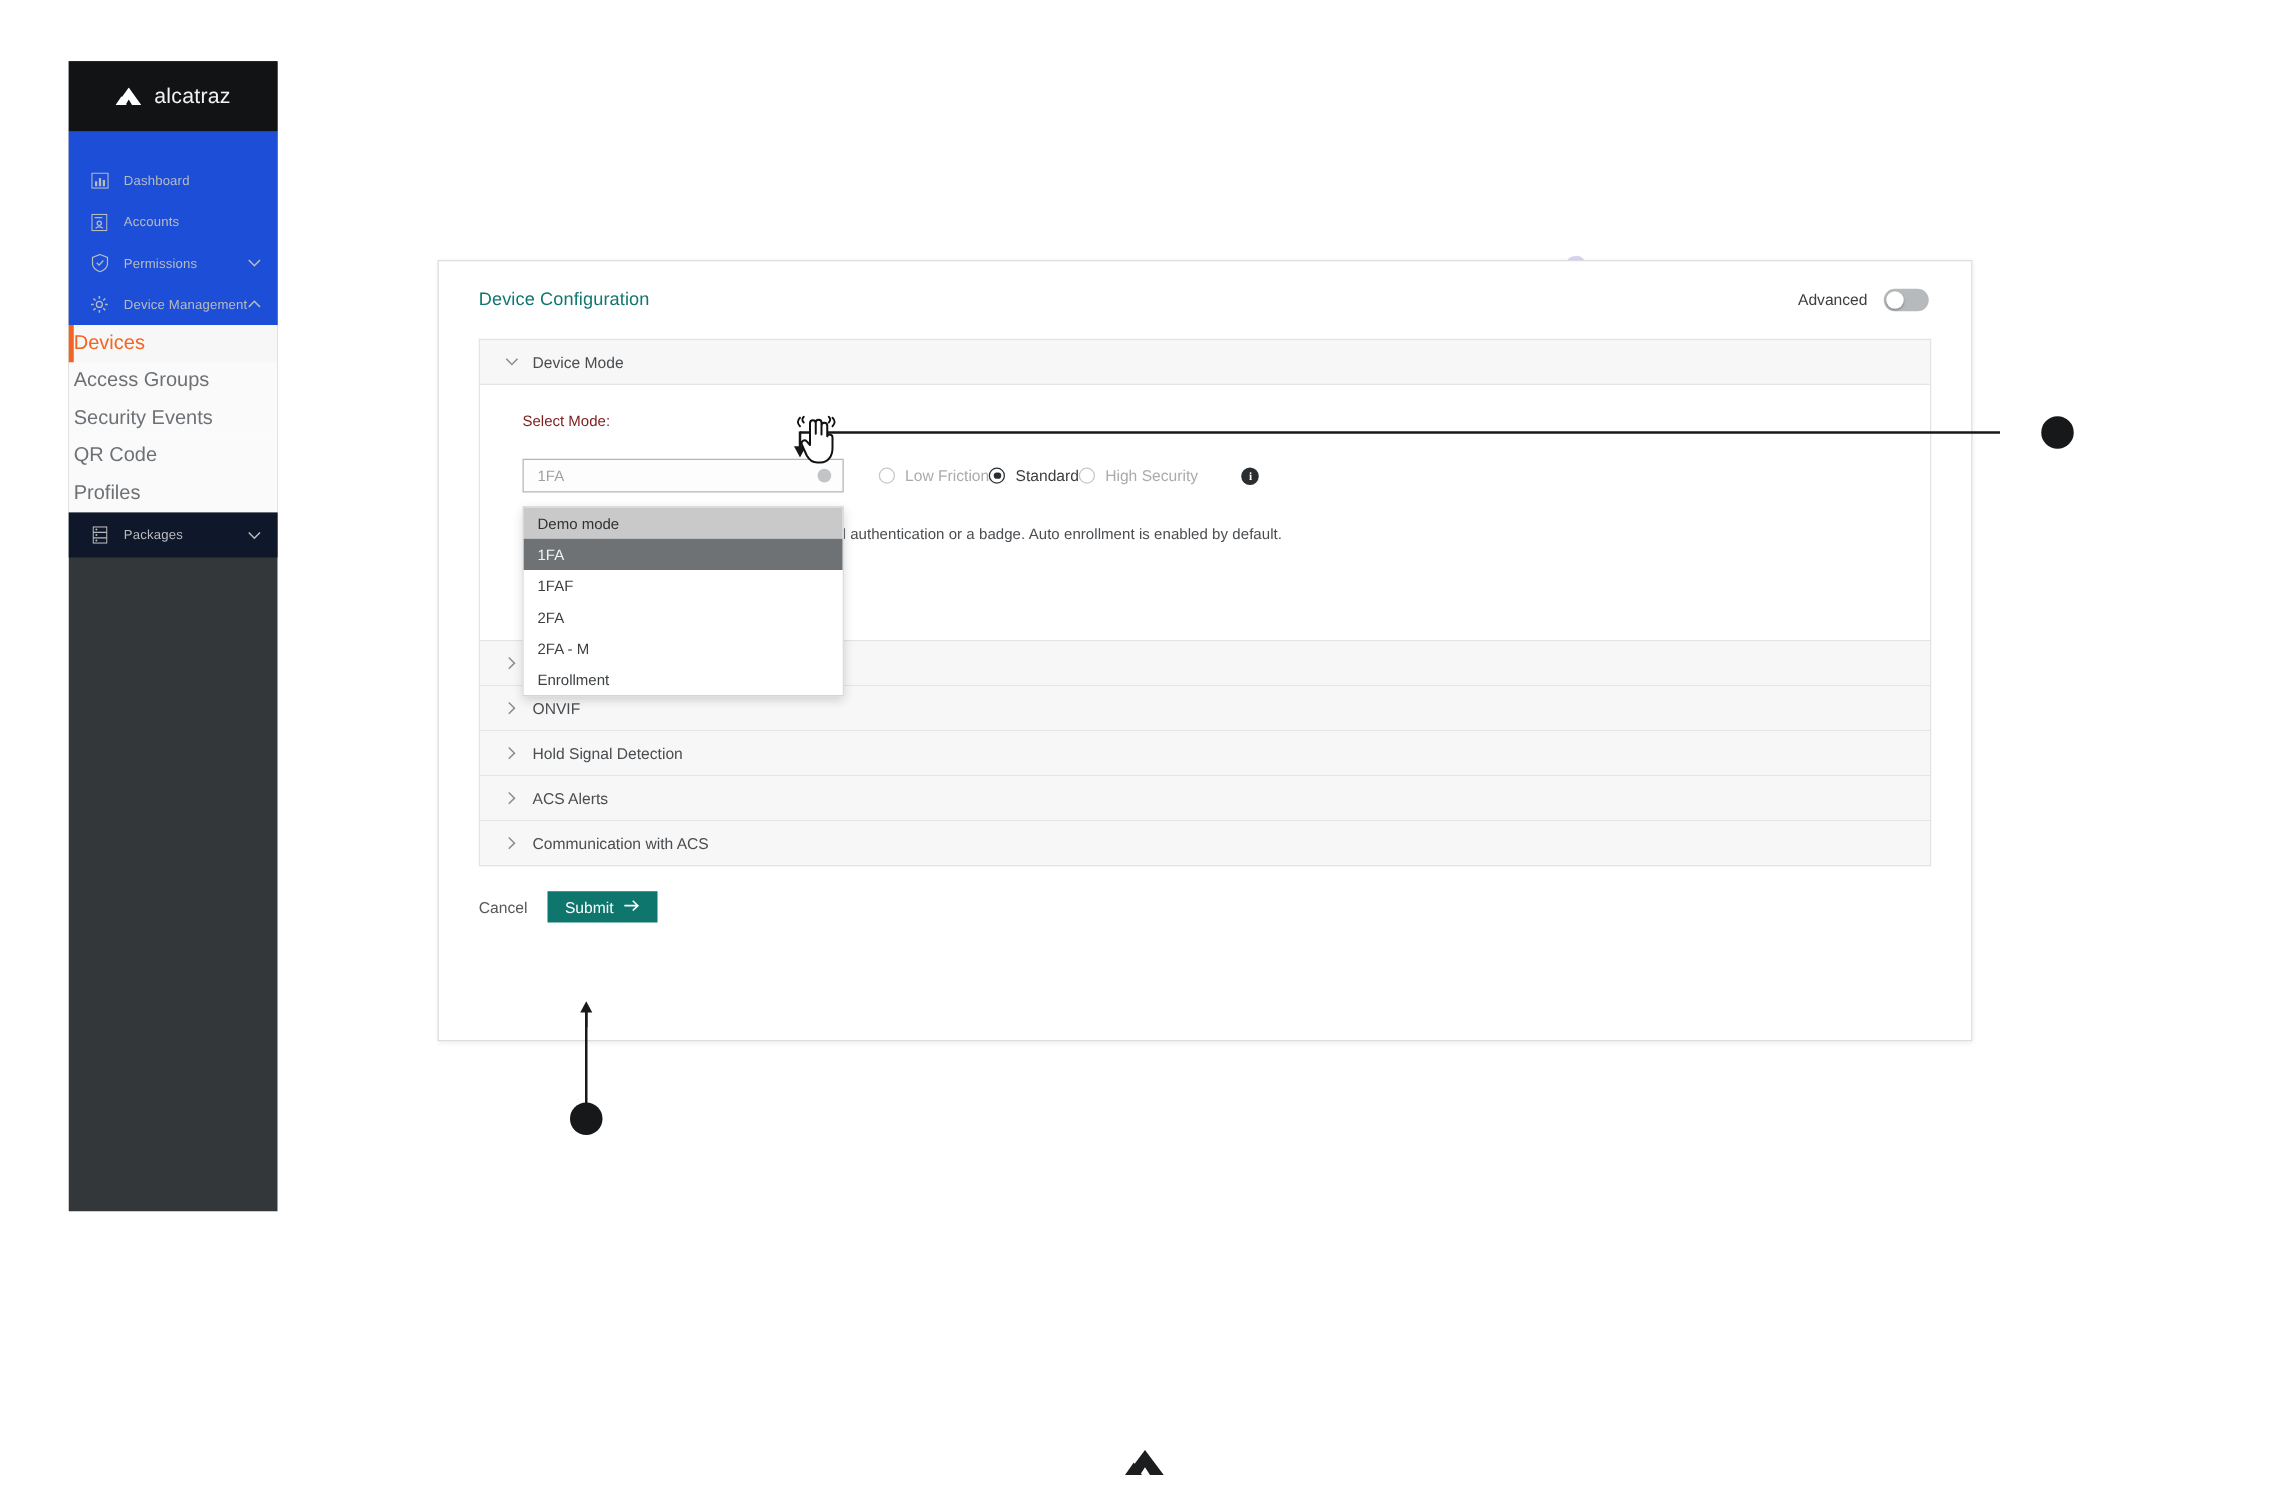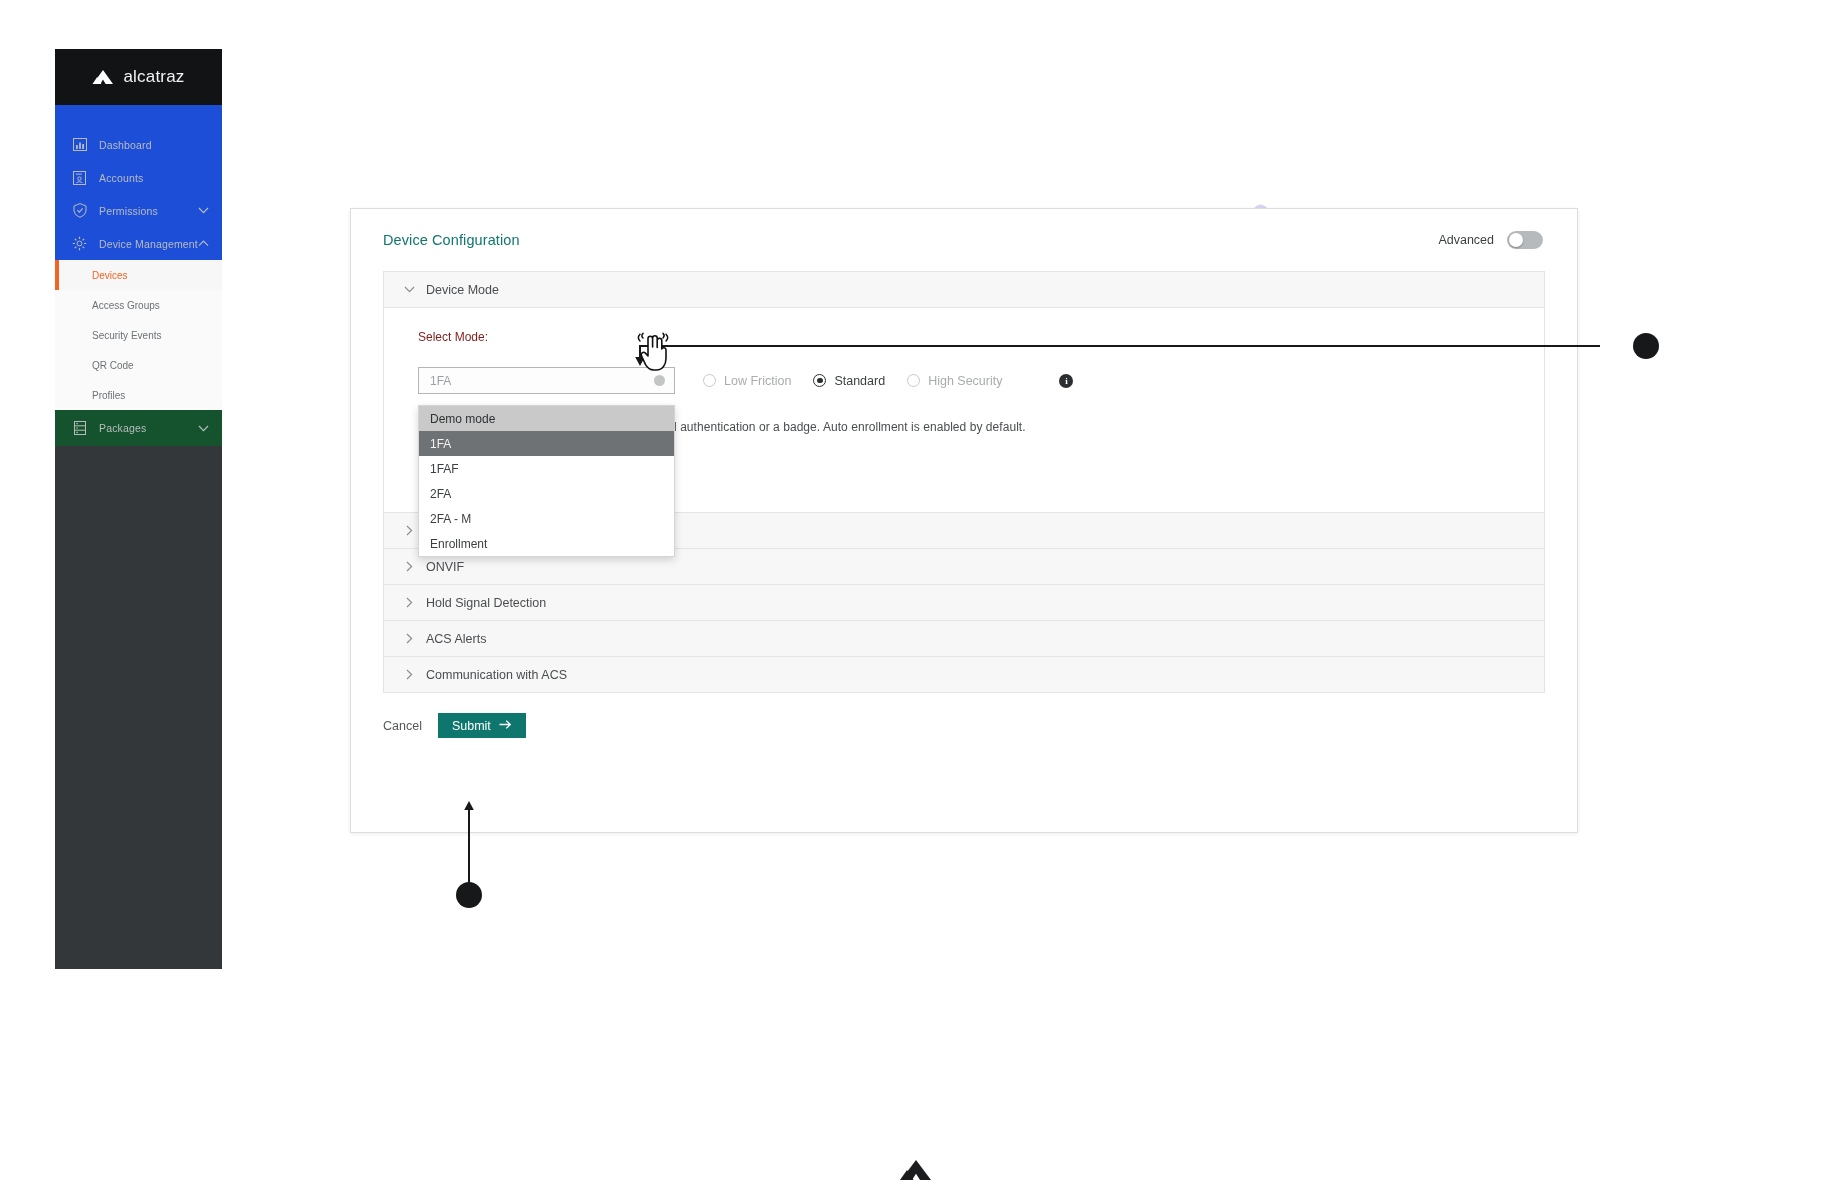--- a/index.html
+++ b/index.html
@@ -35,27 +35,27 @@
     color: #b9bcbe; font-size: 10.5px; letter-spacing: .15px;
     cursor: pointer;
   }
   .nav-item .ico { width: 17px; height: 15px; margin-right: 11px; flex: none;
      display:flex; align-items:center; justify-content:center; }
   .nav-item .lbl { flex: 1; white-space: nowrap; }
   .nav-item .chev { width: 12px; height: 12px; flex:none; display:flex; align-items:center; justify-content:center;}
   .nav-sub-wrap { background: #fefefe; }
   .nav-sub {
     display: flex; align-items: center;
-    height: 30px; padding-left: 33px;
-    font-size: 10px; color: #6d7175; background: #fafafa;
+    height: 30px; 
+    font-size: 16px; color: #6d7175; background: #fafafa;
     border-left: 4px solid transparent;
     cursor: pointer;
   }
   .nav-sub.active { color: #f26422; background: #f7f7f7; border-left-color: #f26422; }
-  .nav-bottom { background: #14532d; }
+  .nav-bottom { background: #0f172a; }
 
   
   .panel {
     position: absolute; left: 350px; top: 208px;
     width: 1228px; height: 625px;
     background: #ffffff;
     border: 1px solid #dddddd;
     box-shadow: 0 1px 4px rgba(0,0,0,.07);
   }
   .panel-head {
@@ -94,21 +94,21 @@
   .row-controls { display: flex; align-items: center; }
   .select-box {
     width: 257px; height: 27px;
     border: 1px solid #b5b5b5; background: #fdfdfd;
     display: flex; align-items: center; padding: 0 9px 0 11px;
     font-size: 12px; color: #9ea1a4; position: relative; cursor: pointer;
   }
   .select-box .val { flex: 1; }
   .select-ind { width: 11px; height: 11px; border-radius: 50%; background: #c2c4c6; flex:none;}
 
-  .radios { display: flex; gap: 22px; margin-left: 28px; }
+  .radios { display: flex; margin-left: 28px; }
   .radio { display: flex; align-items: center; gap: 8px; font-size: 12.5px; cursor: pointer; }
   .rdot { width: 13px; height: 13px; border-radius: 50%; border: 1.3px solid #c6c8ca;
           background: #fff; position: relative; flex:none; }
   .radio.on .rdot { border-color: #2b2e30; }
   .radio.on .rdot::after {
     content: ""; position: absolute; left: 2.6px; top: 2.6px;
     width: 5.6px; height: 5.6px; border-radius: 50%; background: #2b2e30;
   }
   .radio .rlbl { color: #a9acae; }
   .radio.on .rlbl { color: #3c3f42; }

